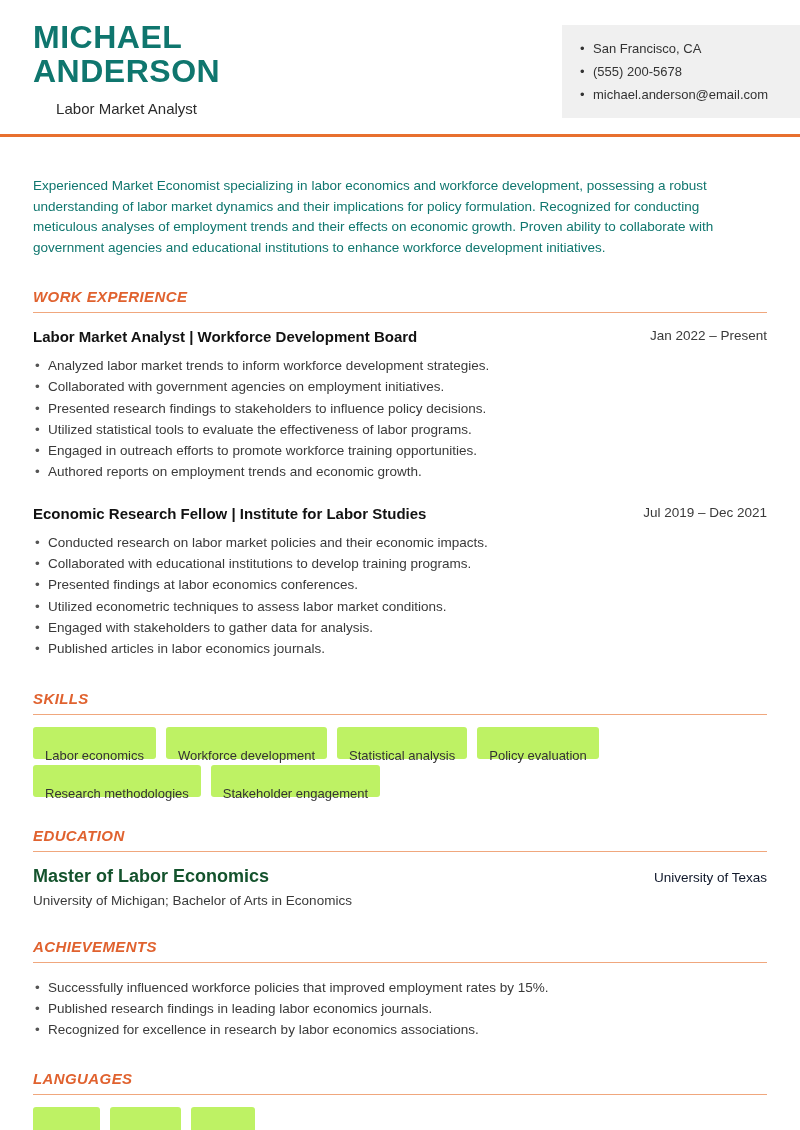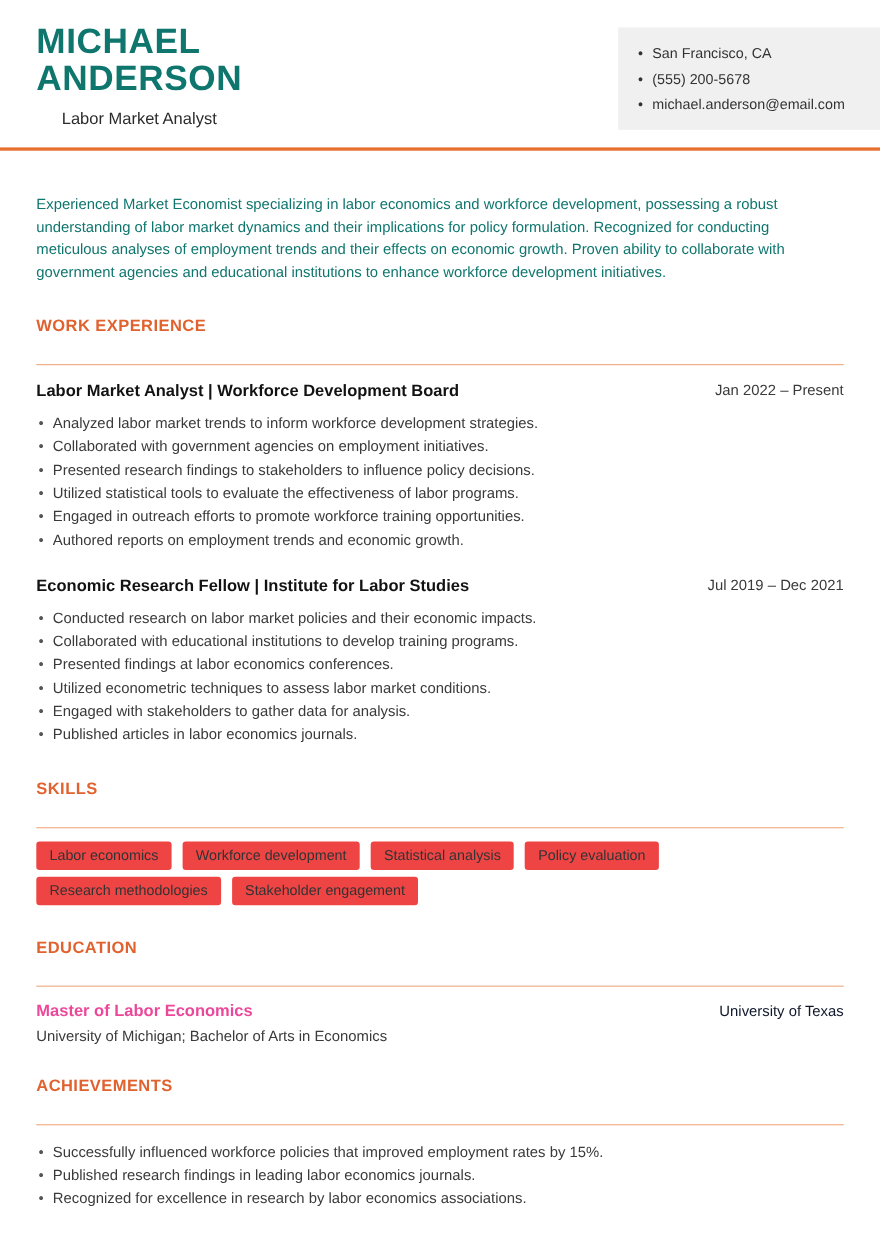--- a/index.html
+++ b/index.html
@@ -40,53 +40,53 @@
   }
 
   
   .content { padding: 0 33px; }
   .summary {
     margin: 39px 0 0 0; font-size: 13.5px; line-height: 20.5px;
     color: #0f766e;
   }
 
   .section-title {
-    margin: 30px 0 0 0; padding-bottom: 26px;
+    margin: 30px 0 0 0; padding-bottom: 7px;
     font-size: 15px; font-weight: 700; letter-spacing: 0.4px;
-    color: #e0622f; border-bottom: 1.5px solid #f0a77d;
+    color: #e0622f; border-bottom: 1.5px solid #f0a77d; font-style: italic;
   }
 
   .job-head {
     display: flex; justify-content: space-between; align-items: flex-start;
     margin-top: 15px;
   }
   .job-name { font-size: 15px; font-weight: 700; color: #121212; }
   .job-dates { font-size: 13.5px; color: #3a3a3a; white-space: nowrap; }
 
   .bullets { list-style: none; margin: 10px 0 0 0; padding: 0; }
   .bullets li {
     position: relative; padding-left: 15px;
     font-size: 13.5px; line-height: 21.3px; color: #3a3a3a;
   }
   .bullets li .dot { position: absolute; left: 2px; top: 0; color: #555555; }
 
   .job + .job { margin-top: 22px; }
 
   .tags { display: flex; flex-wrap: wrap; gap: 6px 10px; margin-top: 12px; }
   .tag {
-    background: #ef4444; border-radius: 3px; padding: 0 12px;
+    background: #bef264; border-radius: 3px; padding: 16px 12px;
     height: 26px; line-height: 26px; font-size: 13px; color: #333333;
     white-space: nowrap;
   }
 
   .edu-head {
     display: flex; justify-content: space-between; align-items: baseline;
     margin-top: 14px;
   }
-  .edu-degree { font-size: 15px; font-weight: 700; color: #ec4899; }
+  .edu-degree { font-size: 18px; font-weight: 700; color: #14532d; }
   .edu-school { font-size: 13.5px; color: #0f172a; white-space: nowrap; }
   .edu-details { margin-top: 6px; font-size: 13.5px; color: #3a3a3a; }
 </style>
 </head>
 <body>
 
 <div class="page">
 
   <header class="header">
     <div class="name-block">

